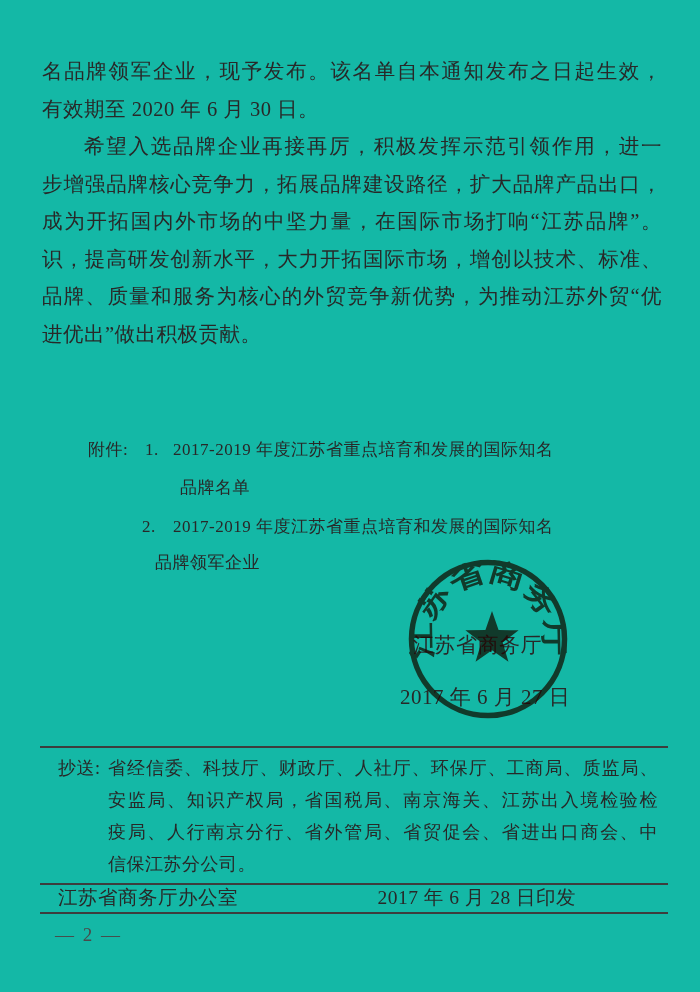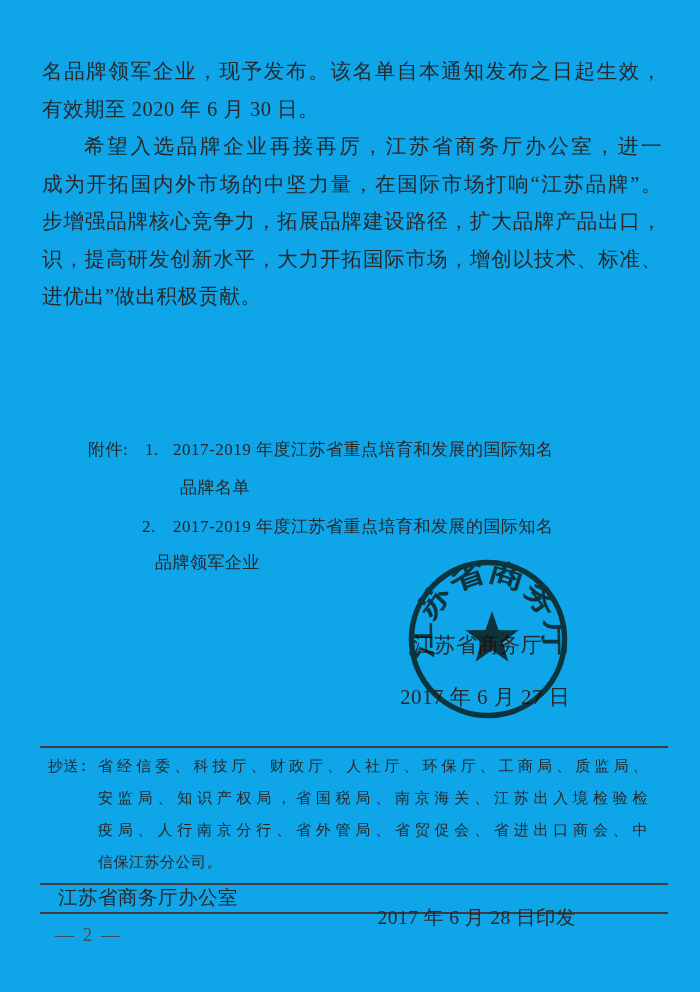--- a/index.html
+++ b/index.html
@@ -1,21 +1,21 @@
 <!DOCTYPE html>
 <html><head>
 <meta charset="utf-8">
 <style>
   html,body{margin:0;padding:0;}
   body{background:#e8e8e8;}
   .page{
     position:relative;
     width:700px;height:992px;
     margin:0 auto;
-    background:#0ea5e9;
+    background:#14b8a6;
     overflow:hidden;
     font-family:"Liberation Serif","DejaVu Serif",serif;
     color:#282828;
   }
   
   .body-text{
     position:absolute;left:42px;top:53px;width:620px;
     font-size:20.5px;line-height:37.5px;
     letter-spacing:0.5px;
   }
@@ -36,47 +36,48 @@
     mix-blend-mode:multiply;
     opacity:0.88;
   }
   
   .rule{position:absolute;left:40px;width:628px;background:#3d3d3d;}
   .rule-1{top:746px;height:2px;}
   .rule-2{top:883px;height:1.6px;}
   .rule-3{top:912px;height:1.6px;}
   
   .cc{
-    position:absolute;left:48px;top:752px;width:600px;
-    font-size:15px;line-height:32px;letter-spacing:0.5px;font-family:Liberation Mono, monospace;
+    position:absolute;left:58px;top:752px;width:600px;
+    font-size:18px;line-height:32px;letter-spacing:0.5px;
   }
   .cc-label{position:absolute;left:0;top:0;}
   .cc .cc-line{padding-left:50px;white-space:nowrap;}
   .cc .cc-line.fill{
     white-space:normal;text-align:justify;text-align-last:justify;
   }
   
   .footer-row{position:absolute;left:0;top:884px;width:643px;height:28px;line-height:28px;font-size:19.5px;letter-spacing:0.5px;}
   .footer-office{position:absolute;left:58px;}
-  .footer-date{position:absolute;right:67px;margin-top:20px;}
+  .footer-date{position:absolute;right:67px;}
   
   .page-num{position:absolute;left:55px;top:924px;font-size:19px;color:#4a4a4a;letter-spacing:2px;}
 </style>
 </head>
 <body>
 
 <div class="page">
 
   <div class="body-text">
     <div class="line fill">名品牌领军企业，现予发布。该名单自本通知发布之日起生效，</div>
     <div class="line">有效期至 2020 年 6 月 30 日。</div>
-    <div class="line fill indent">希望入选品牌企业再接再厉，江苏省商务厅办公室，进一</div>
+    <div class="line fill indent">希望入选品牌企业再接再厉，积极发挥示范引领作用，进一</div>
+    <div class="line fill">步增强品牌核心竞争力，拓展品牌建设路径，扩大品牌产品出口，</div>
     <div class="line fill">成为开拓国内外市场的中坚力量，在国际市场打响“江苏品牌”。</div>
-    <div class="line fill">步增强品牌核心竞争力，拓展品牌建设路径，扩大品牌产品出口，</div>
     <div class="line fill">识，提高研发创新水平，大力开拓国际市场，增创以技术、标准、</div>
+    <div class="line fill">品牌、质量和服务为核心的外贸竞争新优势，为推动江苏外贸“优</div>
     <div class="line">进优出”做出积极贡献。</div>
   </div>
 
   <div>
     <span class="att" style="left:88px;top:438px;">附件:</span>
     <span class="att" style="left:145px;top:438px;">1.</span>
     <span class="att" style="left:173px;top:438px;">2017-2019 年度江苏省重点培育和发展的国际知名</span>
     <span class="att" style="left:180px;top:476px;">品牌名单</span>
     <span class="att" style="left:142px;top:515px;">2.</span>
     <span class="att" style="left:173px;top:515px;">2017-2019 年度江苏省重点培育和发展的国际知名</span>

